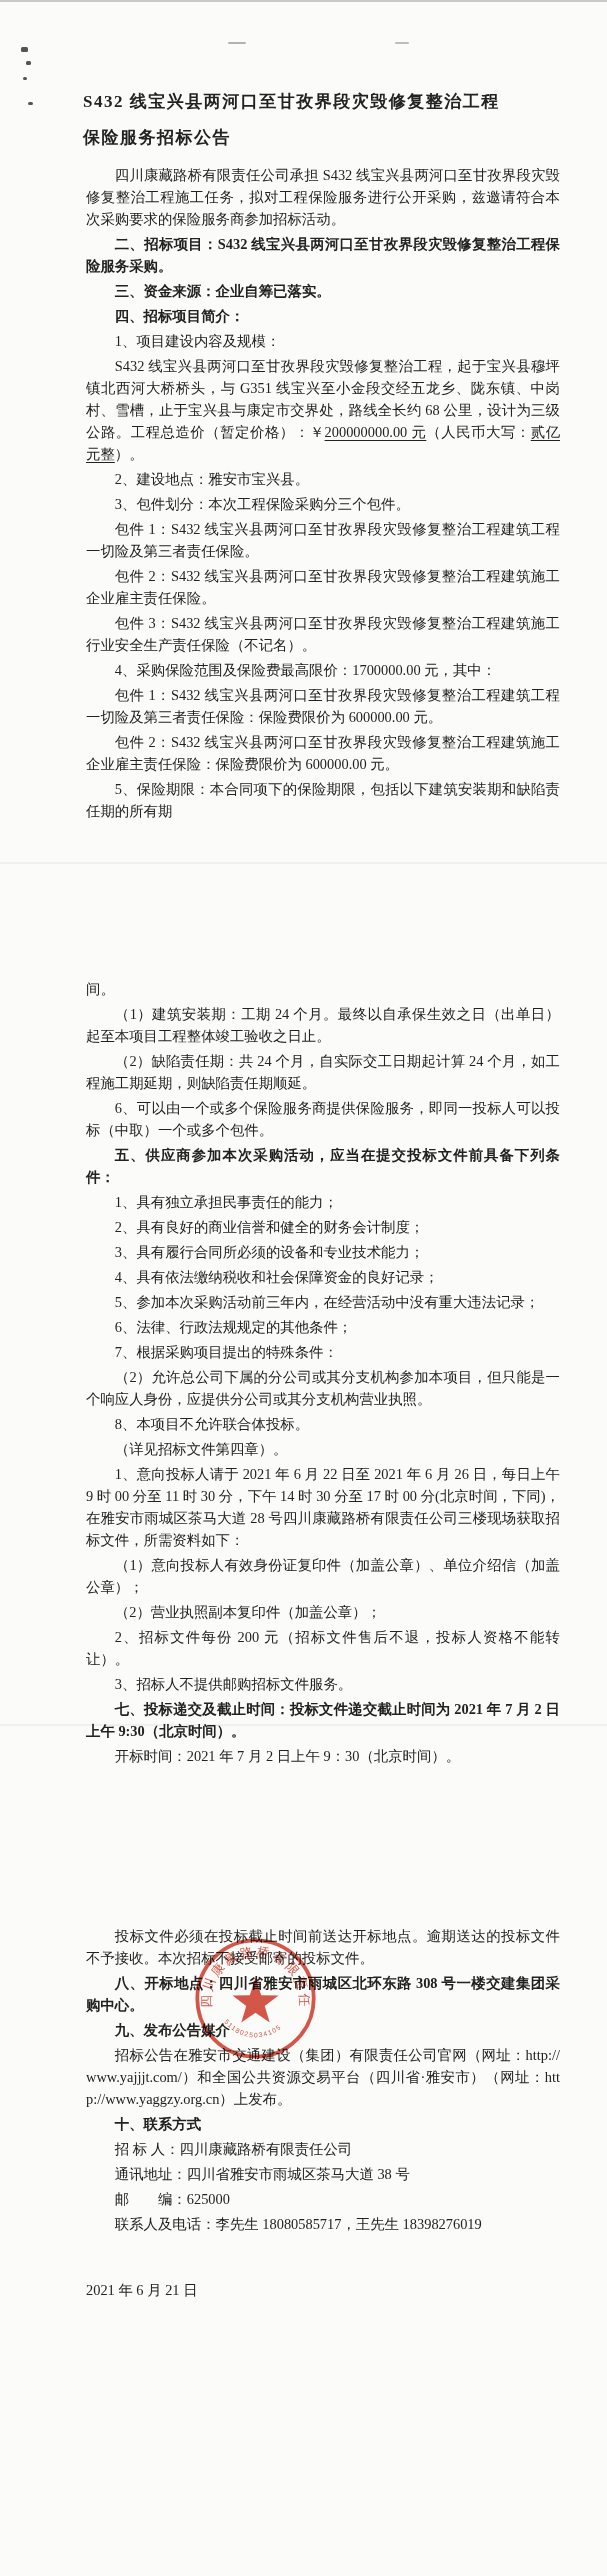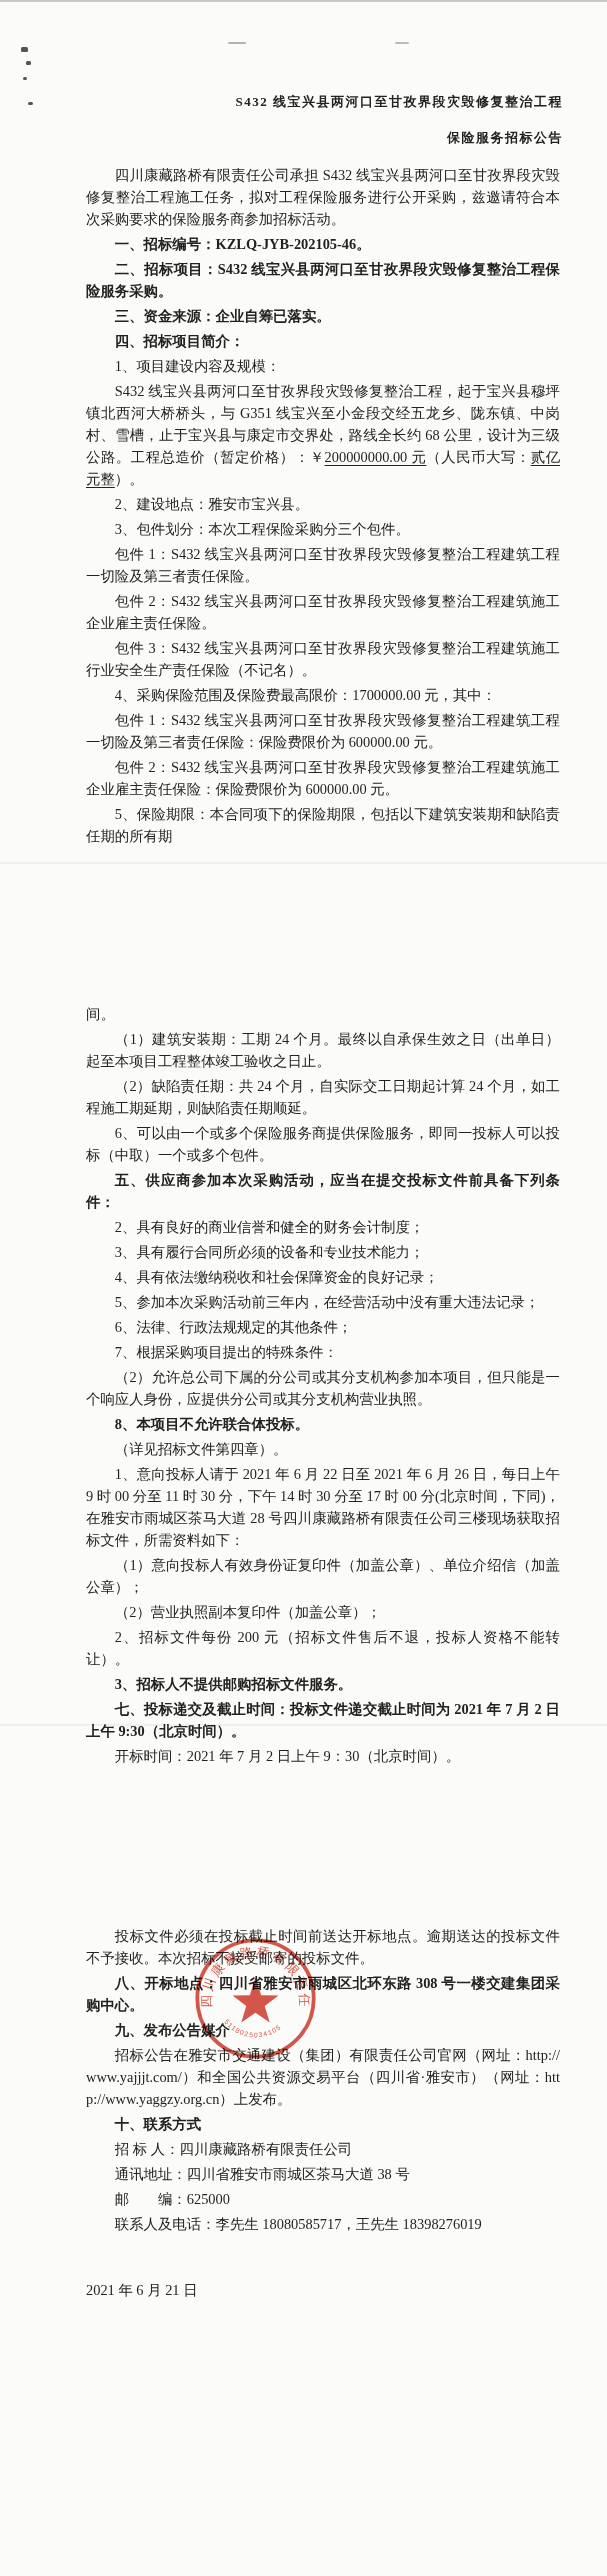--- a/index.html
+++ b/index.html
@@ -5,25 +5,25 @@
   html,body{margin:0;padding:0;background:#9a9a98;}
   .page{
     position:relative;width:607px;height:2576px;margin:0 auto;
     background:#fbfbf9;overflow:hidden;
     font-family:"Liberation Serif","DejaVu Serif",serif;color:#22221f;
   }
   .topline{position:absolute;top:0;left:0;width:607px;height:1.5px;background:#c9c9c5;}
   .speck{position:absolute;background:#2b2b28;border-radius:1.5px;opacity:.8;}
   .pageline{position:absolute;left:0;width:607px;height:1.5px;background:#f0f0ec;}
   .content{position:relative;margin:0 38px 0 83px;width:480px;padding-top:90px;}
-  h1{font-size:13px;font-weight:600;text-align:right;margin:0 0 12px 0;letter-spacing:1.5px;line-height:24px;}
+  h1{font-size:17px;font-weight:600;text-align:left;margin:0 0 12px 0;letter-spacing:1.5px;line-height:24px;}
   h1.sub{margin-bottom:13.7px;}
   p{margin:3px;font-size:14.4px;line-height:22px;text-align:justify;text-indent:2em;word-break:break-all;}
   p.h{font-weight:700;}
-  p.b{font-weight:700;}
+  p.b{font-weight:400;}
   p.cont{text-indent:0;}
   span.u{text-decoration:underline;text-underline-offset:3px;}
   .gap1{height:150px;}
   .gap2{height:152px;}
   p.date{text-indent:0;padding-right:30px;margin-top:44px;}
   .stamp{position:absolute;left:192px;top:1935px;width:127px;height:127px;mix-blend-mode:multiply;opacity:.88;}
 </style>
 </head>
 <body>
 
@@ -37,21 +37,20 @@
   <div class="speck" style="left:395px;top:42px;width:13.7px;height:2.3px;opacity:.3;"></div>
   <div class="pageline" style="top:862px;"></div>
   <div class="pageline" style="top:1724px;"></div>
 
   <div class="content">
     <h1>S432 线宝兴县两河口至甘孜界段灾毁修复整治工程</h1>
     <h1 class="sub">保险服务招标公告</h1>
 
     <div>
         <p class="p">四川康藏路桥有限责任公司承担 S432 线宝兴县两河口至甘孜界段灾毁修复整治工程施工任务，拟对工程保险服务进行公开采购，兹邀请符合本次采购要求的保险服务商参加招标活动。</p>
-        <p class="h">一、招标编号：KZLQ-JYB-202105-46。</p>
         <p class="h">二、招标项目：S432 线宝兴县两河口至甘孜界段灾毁修复整治工程保险服务采购。</p>
         <p class="h">三、资金来源：企业自筹已落实。</p>
         <p class="h">四、招标项目简介：</p>
         <p class="p">1、项目建设内容及规模：</p>
         <p class="p"><span>S432 线宝兴县两河口至甘孜界段灾毁修复整治工程，起于宝兴县穆坪镇北西河大桥桥头，与 G351 线宝兴至小金段交经五龙乡、陇东镇、中岗村、雪槽，止于宝兴县与康定市交界处，路线全长约 68 公里，设计为三级公路。工程总造价（暂定价格）：￥</span><span class="u">200000000.00 元</span><span>（人民币大写：</span><span class="u">贰亿元整</span><span>）。</span></p>
         <p class="p">2、建设地点：雅安市宝兴县。</p>
         <p class="p">3、包件划分：本次工程保险采购分三个包件。</p>
         <p class="p">包件 1：S432 线宝兴县两河口至甘孜界段灾毁修复整治工程建筑工程一切险及第三者责任保险。</p>
         <p class="p">包件 2：S432 线宝兴县两河口至甘孜界段灾毁修复整治工程建筑施工企业雇主责任保险。</p>
         <p class="p">包件 3：S432 线宝兴县两河口至甘孜界段灾毁修复整治工程建筑施工行业安全生产责任保险（不记名）。</p>
@@ -60,20 +59,21 @@
         <p class="p">包件 2：S432 线宝兴县两河口至甘孜界段灾毁修复整治工程建筑施工企业雇主责任保险：保险费限价为 600000.00 元。</p>
         <p class="p">5、保险期限：本合同项下的保险期限，包括以下建筑安装期和缺陷责任期的所有期</p>
       </div>
     <div class="gap1"></div>
     <div>
         <p class="cont">间。</p>
         <p class="p">（1）建筑安装期：工期 24 个月。最终以自承保生效之日（出单日）起至本项目工程整体竣工验收之日止。</p>
         <p class="p">（2）缺陷责任期：共 24 个月，自实际交工日期起计算 24 个月，如工程施工期延期，则缺陷责任期顺延。</p>
         <p class="p">6、可以由一个或多个保险服务商提供保险服务，即同一投标人可以投标（中取）一个或多个包件。</p>
         <p class="h">五、供应商参加本次采购活动，应当在提交投标文件前具备下列条件：</p>
+        <p class="p">1、具有独立承担民事责任的能力；</p>
         <p class="p">2、具有良好的商业信誉和健全的财务会计制度；</p>
         <p class="p">3、具有履行合同所必须的设备和专业技术能力；</p>
         <p class="p">4、具有依法缴纳税收和社会保障资金的良好记录；</p>
         <p class="p">5、参加本次采购活动前三年内，在经营活动中没有重大违法记录；</p>
         <p class="p">6、法律、行政法规规定的其他条件；</p>
         <p class="p">7、根据采购项目提出的特殊条件：</p>
         <p class="p">（2）允许总公司下属的分公司或其分支机构参加本项目，但只能是一个响应人身份，应提供分公司或其分支机构营业执照。</p>
         <p class="b">8、本项目不允许联合体投标。</p>
         <p class="p">（详见招标文件第四章）。</p>
         <p class="p">1、意向投标人请于 2021 年 6 月 22 日至 2021 年 6 月 26 日，每日上午 9 时 00 分至 11 时 30 分，下午 14 时 30 分至 17 时 00 分(北京时间，下同)，在雅安市雨城区茶马大道 28 号四川康藏路桥有限责任公司三楼现场获取招标文件，所需资料如下：</p>

